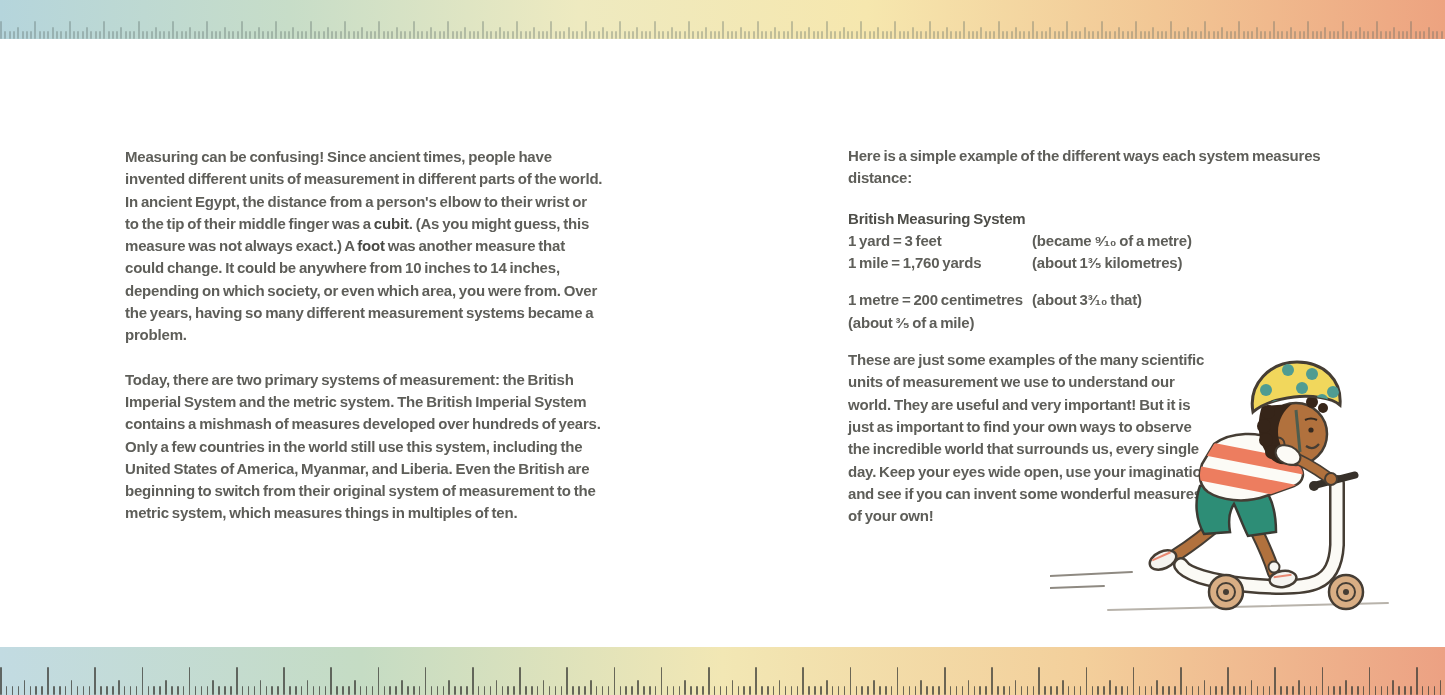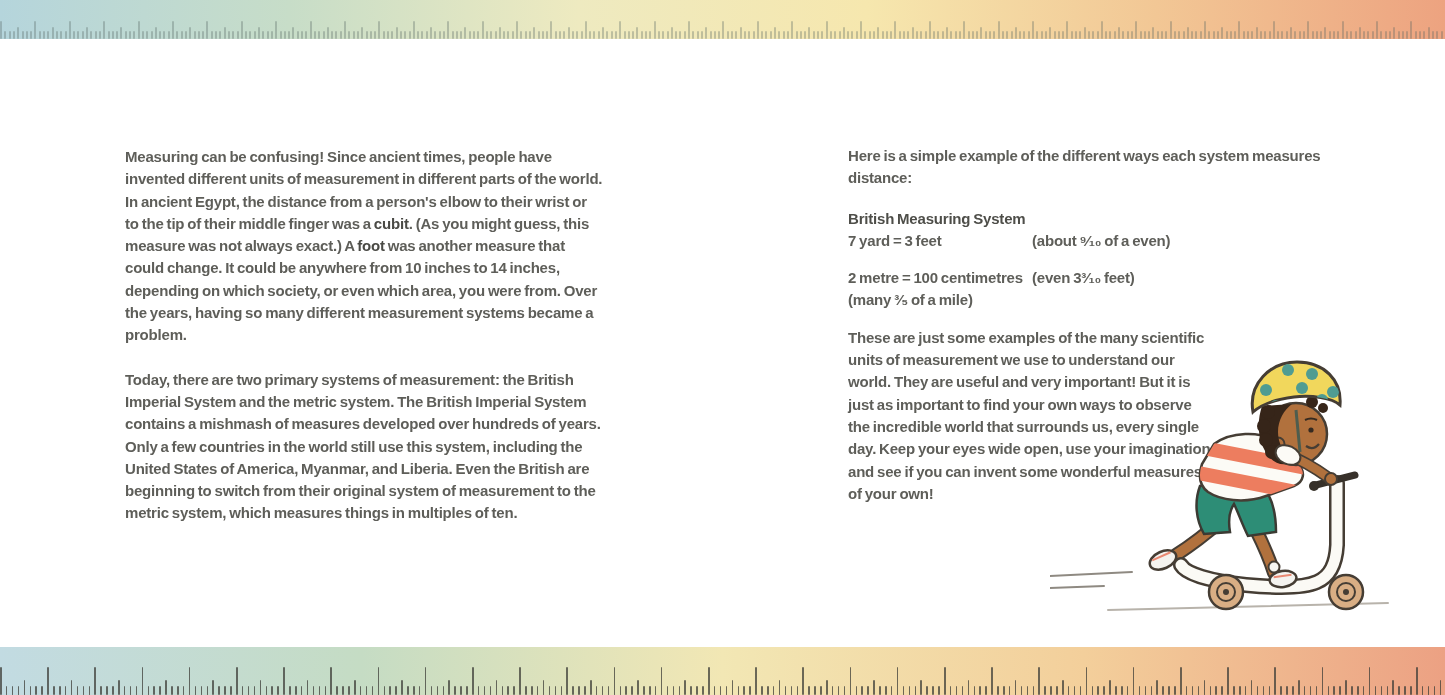--- a/index.html
+++ b/index.html
@@ -384,32 +384,36 @@
   <p class="body-text"><span>Measuring can be confusing! Since ancient times, people have invented different units of measurement in different parts of the world. In ancient Egypt, the distance from a person's elbow to their wrist or to the tip of their middle finger was a </span><b>cubit</b><span>. (As you might guess, this measure was not always exact.) A </span><b>foot</b><span> was another measure that could change. It could be anywhere from 10 inches to 14 inches, depending on which society, or even which area, you were from. Over the years, having so many different measurement systems became a problem.</span></p>
   <p class="body-text para-2">Today, there are two primary systems of measurement: the British Imperial System and the metric system. The British Imperial System contains a mishmash of measures developed over hundreds of years. Only a few countries in the world still use this system, including the United States of America, Myanmar, and Liberia. Even the British are beginning to switch from their original system of measurement to the metric system, which measures things in multiples of ten.</p>
 </div>
 
 <div class="right-col">
   <p class="body-text intro-line">Here is a simple example of the different ways each system measures distance:</p>
 
   <div class="sys-section">
     <p class="body-text sys-heading">British Measuring System</p>
     <div class="conv-row">
-      <span class="body-text conv-eq">7 yard = 3 feet</span>
-      <span class="body-text conv-note">(about ⁹⁄₁₀ of a even)</span>
+      <span class="body-text conv-eq">1 yard = 3 feet</span>
+      <span class="body-text conv-note">(became ⁹⁄₁₀ of a metre)</span>
+    </div>
+    <div class="conv-row">
+      <span class="body-text conv-eq">1 mile = 1,760 yards</span>
+      <span class="body-text conv-note">(about 1³⁄₅ kilometres)</span>
     </div>
   </div>
 
   <div class="sys-section">
     <div class="conv-row">
-      <span class="body-text conv-eq">2 metre = 100 centimetres</span>
-      <span class="body-text conv-note">(even 3³⁄₁₀ feet)</span>
+      <span class="body-text conv-eq">1 metre = 200 centimetres</span>
+      <span class="body-text conv-note">(about 3³⁄₁₀ that)</span>
     </div>
     <div class="conv-row">
-      <span class="body-text conv-note">(many ³⁄₅ of a mile)</span>
+      <span class="body-text conv-note">(about ³⁄₅ of a mile)</span>
     </div>
   </div>
 
   <p class="body-text outro-par">These are just some examples of the many scientific units of measurement we use to understand our world. They are useful and very important! But it is just as important to find your own ways to observe the incredible world that surrounds us, every single day. Keep your eyes wide open, use your imagination, and see if you can invent some wonderful measures of your own!</p>
 </div>
 
 <div class="illustration">
   <svg width="340" height="270" viewBox="0 0 340 270">
     <defs>
       <clipPath id="shirtClip">

